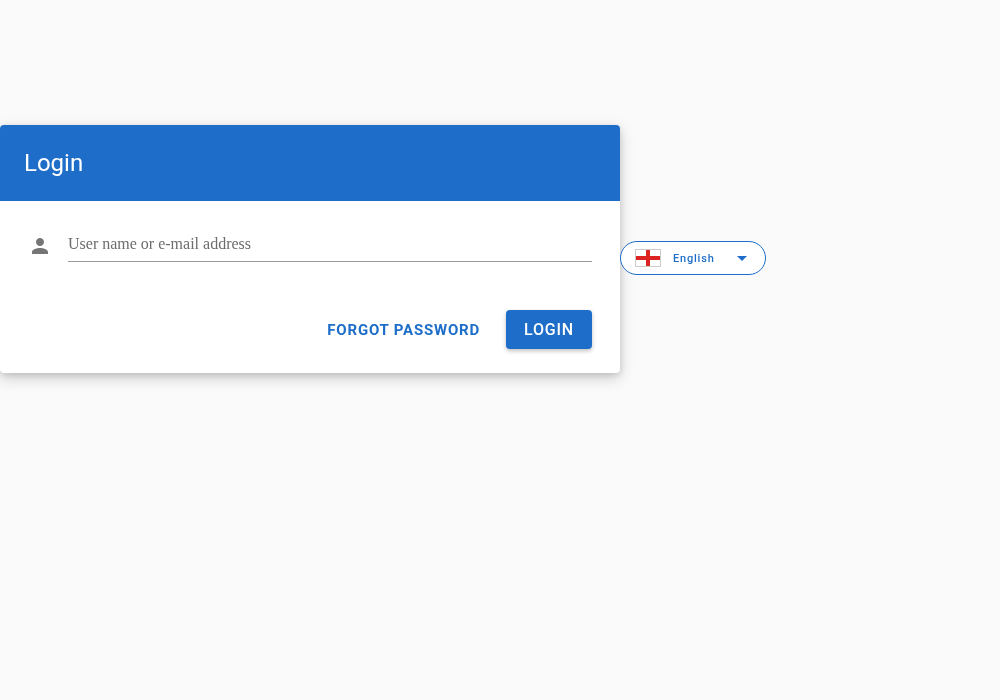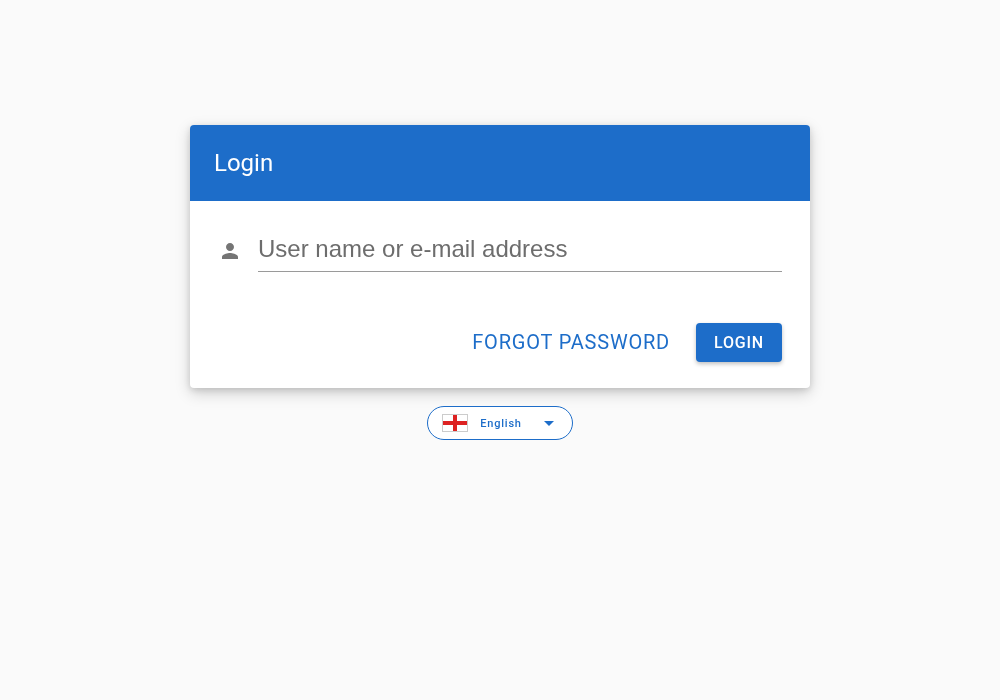--- a/index.html
+++ b/index.html
@@ -9,21 +9,21 @@
     }
     body {
       font-family: Roboto, "Helvetica Neue", Arial, sans-serif;
       background: #fafafa;
       width: 1000px;
       height: 700px;
       overflow: hidden;
     }
     .container {
       display: flex;
-      flex-direction: column;
+      flex-direction: row;
       align-items: center;
       padding-top: 125px;
     }
     .card {
       width: 620px;
       background: #fff;
       border-radius: 4px;
       box-shadow: 0 5px 15px rgba(0,0,0,0.18), 0 2px 6px rgba(0,0,0,0.12);
       overflow: hidden;
     }
@@ -53,43 +53,43 @@
       flex-shrink: 0;
     }
     .field-input-wrap {
       flex: 1;
       position: relative;
     }
     .field-input {
       width: 100%;
       border: none;
       border-bottom: 1px solid #9a9a9a;
-      font-size: 24px;
+      font-size: 16px;
       padding: 6px 0 8px 0;
       outline: none;
       color: #333;
       background: transparent;
-      font-family: Liberation Sans, sans-serif;
+      font-family: Liberation Serif, serif;
     }
     .field-input::placeholder {
       color: #6d6d6d;
       font-weight: 400;
     }
     .actions {
       display: flex;
       justify-content: flex-end;
       align-items: center;
       gap: 16px;
     }
     .btn-flat {
       background: transparent;
       border: none;
       color: #1d6dc9;
-      font-size: 20px;
-      font-weight: 400;
+      font-size: 15px;
+      font-weight: 700;
       letter-spacing: 0.8px;
       padding: 10px 10px;
       cursor: pointer;
       text-transform: uppercase;
       font-family: inherit;
     }
     .btn-raised {
       background: #1d6dc9;
       border: none;
       color: #fff;

